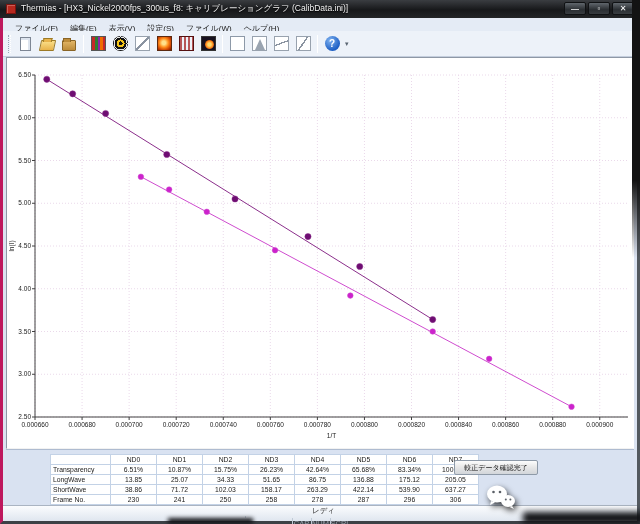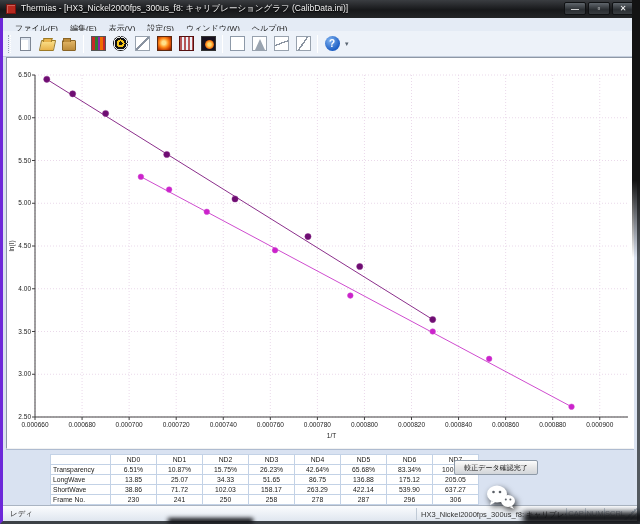--- a/index.html
+++ b/index.html
@@ -1,19 +1,19 @@
 <!DOCTYPE html>
 <html><head>
 <meta charset="utf-8">
 <style>
   * { margin:0; padding:0; box-sizing:border-box; }
   html,body { width:640px; height:524px; }
   body { font-family:"Liberation Sans","DejaVu Sans",sans-serif; background:#9aa0a6; overflow:hidden; }
   .window { position:relative; width:640px; height:524px; background:#e7edf6;
-            border-left:3px solid #6d28d9; border-right:3px solid #53595f; border-bottom:3px solid #3c4146; }
+            border-left:3px solid #be185d; border-right:3px solid #53595f; border-bottom:3px solid #3c4146; }
 
   
   .titlebar { position:absolute; left:-3px; top:0; width:640px; height:18px;
               background:linear-gradient(#3a3d41,#17181a 55%,#232527); display:flex; align-items:center; }
   .app-icon { width:10px; height:10px; margin:0 5px 0 6px; background:#b8281e; border:1px solid #7c1410;
               box-shadow:inset 1px 1px 0 rgba(255,255,255,.25); flex:0 0 auto; }
   .title-text { color:#f2f2f2; font-size:8.5px; white-space:nowrap; overflow:hidden; text-shadow:0 1px 1px #000; }
   .win-btns { position:absolute; right:6px; top:2px; display:flex; gap:2px; }
   .win-btn { width:22px; height:13px; background:linear-gradient(#60666c,#2b2f33 60%,#383c40);
              border:1px solid #101214; border-radius:2px; color:#fff; font-size:8px; line-height:11px;
@@ -72,21 +72,21 @@
   table.nd { border:1px solid #93a7c2; }
   table.nd td.rowlabel { text-align:left; }
   table.nd col.c-label { width:60px; } table.nd col.c-val { width:46px; }
   .confirm-btn { position:absolute; left:448px; top:10px; width:84px; height:15px;
                  background:linear-gradient(#fdfdfd,#e8e8e8 45%,#d2d6da); border:1px solid #8e9aa8; border-radius:2px;
                  font-size:7px; color:#111; text-align:center; line-height:13px; }
 
   
   .statusbar { position:absolute; left:0; top:505px; width:634px; height:16px;
                background:linear-gradient(#fbfcfe,#dfe6ef); border-top:1px solid #aab4c2;
-               display:flex; align-items:center; font-size:7.5px; color:#333; }
+               display:flex; align-items:center; font-size:7.5px; color:#333;flex-direction:column; }
   .sb-left { padding-left:7px; flex:1; }
   .sb-doc { width:150px; text-align:left; border-left:1px solid #c0cad6; padding:1px 4px; height:12px; line-height:11px;
             white-space:nowrap; overflow:hidden; }
   .sb-key { width:19px; text-align:center; border-left:1px solid #c0cad6; color:#9aa2ad; height:12px; line-height:11px; }
   .sb-grip { width:14px; height:12px; background:
        linear-gradient(135deg, transparent 50%, #b8c2ce 50% 58%, transparent 58% 72%, #b8c2ce 72% 80%, transparent 80%); }
 
   
   .edge-strip { position:absolute; right:-3px; top:0; width:8px; height:258px;
                 background:linear-gradient(to bottom, #131313 0 70%, rgba(19,19,19,0)); z-index:40; }
@@ -110,21 +110,21 @@
       <span class="win-btn">▫</span>
       <span class="win-btn">✕</span>
     </span>
   </div>
 
   <div class="menubar">
       <span class="menu-item">ファイル(F)</span>
       <span class="menu-item">編集(E)</span>
       <span class="menu-item">表示(V)</span>
       <span class="menu-item">設定(S)</span>
-      <span class="menu-item">ウィンドウ(W)</span>
+      <span class="menu-item">ファイル(W)</span>
       <span class="menu-item">ヘルプ(H)</span>
     </div>
 
   <div class="toolbar">
     <span class="tb-grip"></span>
   <span class="tb-btn">
         <span class="ic ic-newdoc"></span>
       </span>
       <span class="tb-btn">
         <span class="ic ic-openfolder"></span>

